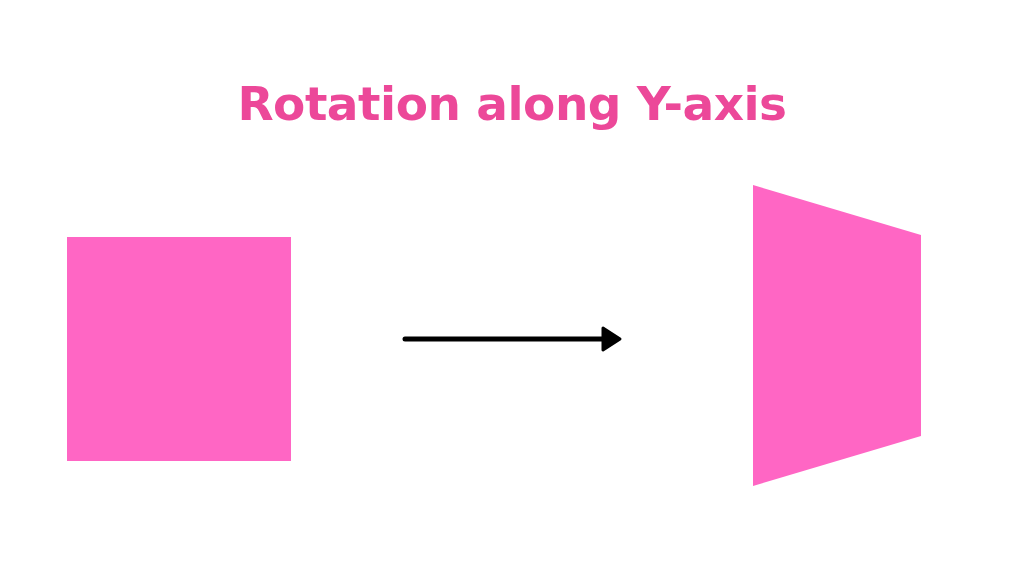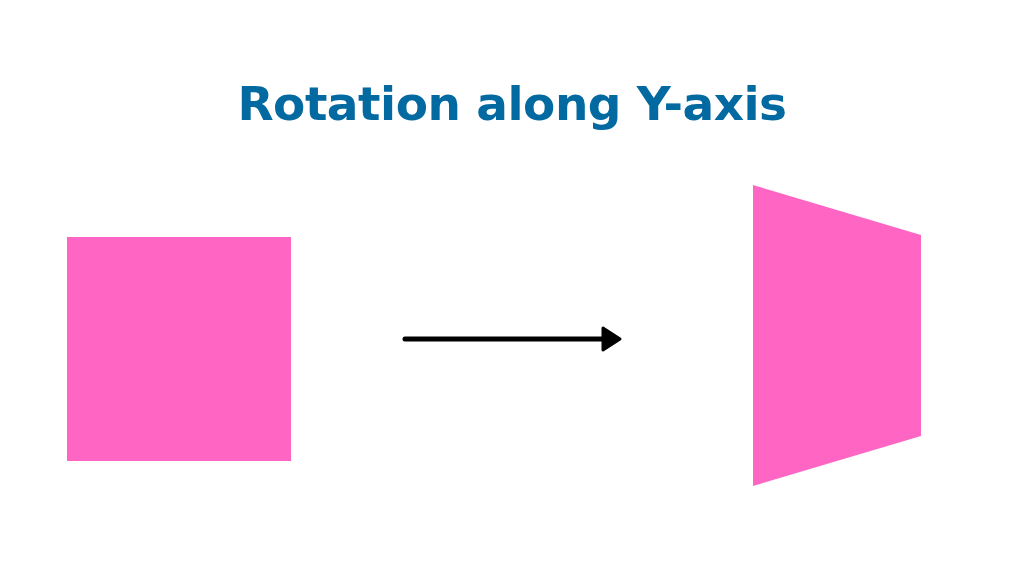--- a/index.html
+++ b/index.html
@@ -17,21 +17,21 @@
     .title {
       position: absolute;
       left: 0;
       top: 72px;
       width: 1024px;
       text-align: center;
       font-family: "DejaVu Sans", sans-serif;
       font-weight: bold;
       font-size: 47px;
       line-height: 64px;
-      color: #0369a1;
+      color: #ec4899;
       letter-spacing: -0.5px;
     }
     .canvas {
       position: absolute;
       left: 0;
       top: 0;
       width: 1024px;
       height: 561px;
     }
   </style>

